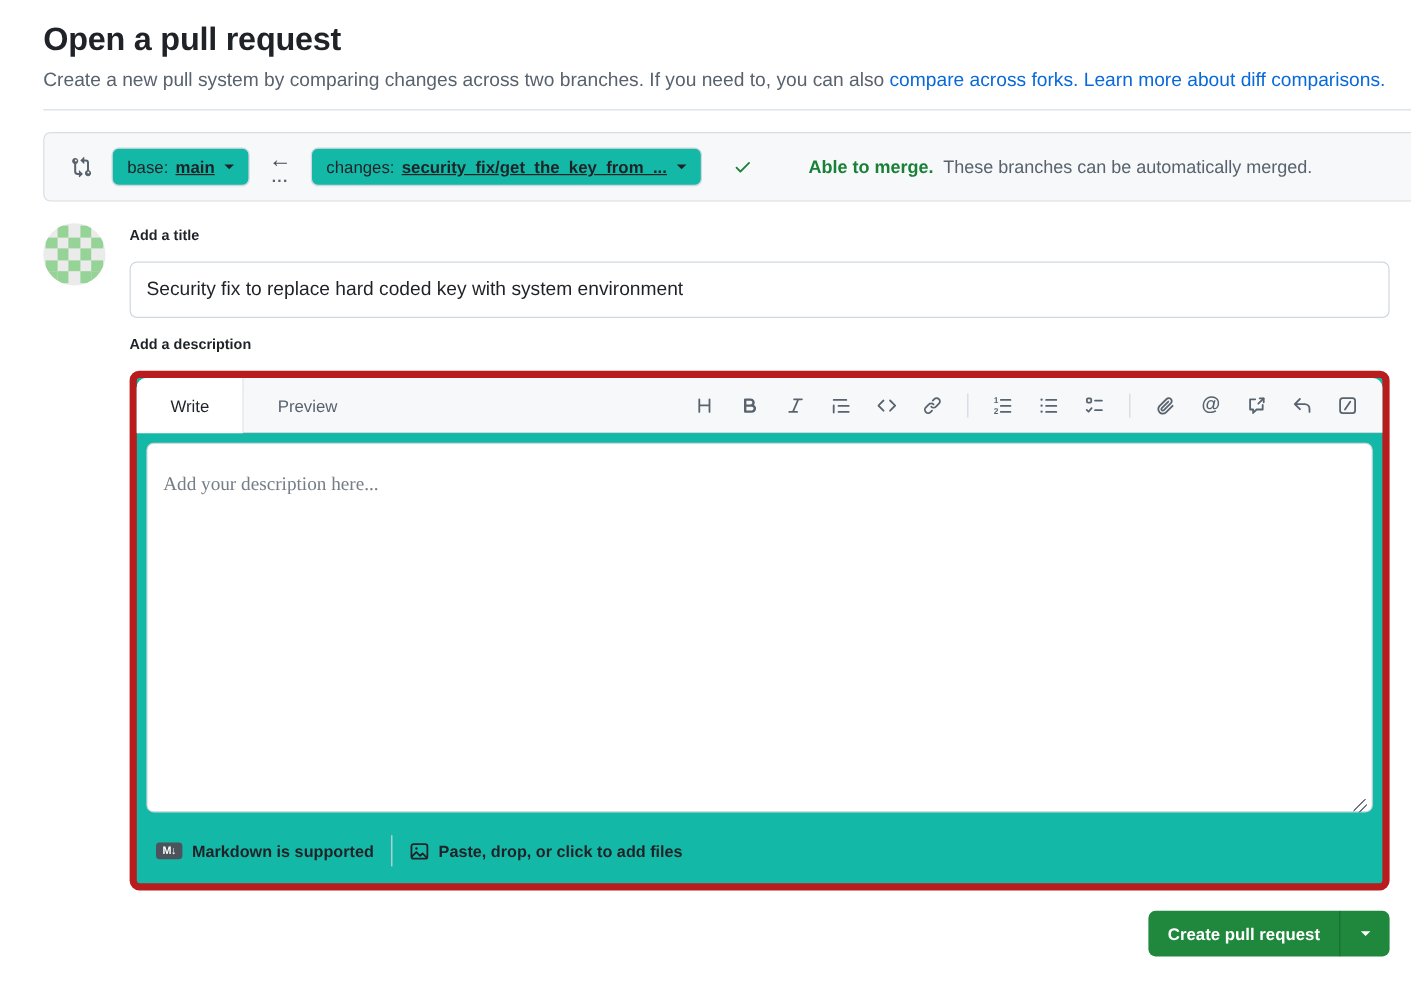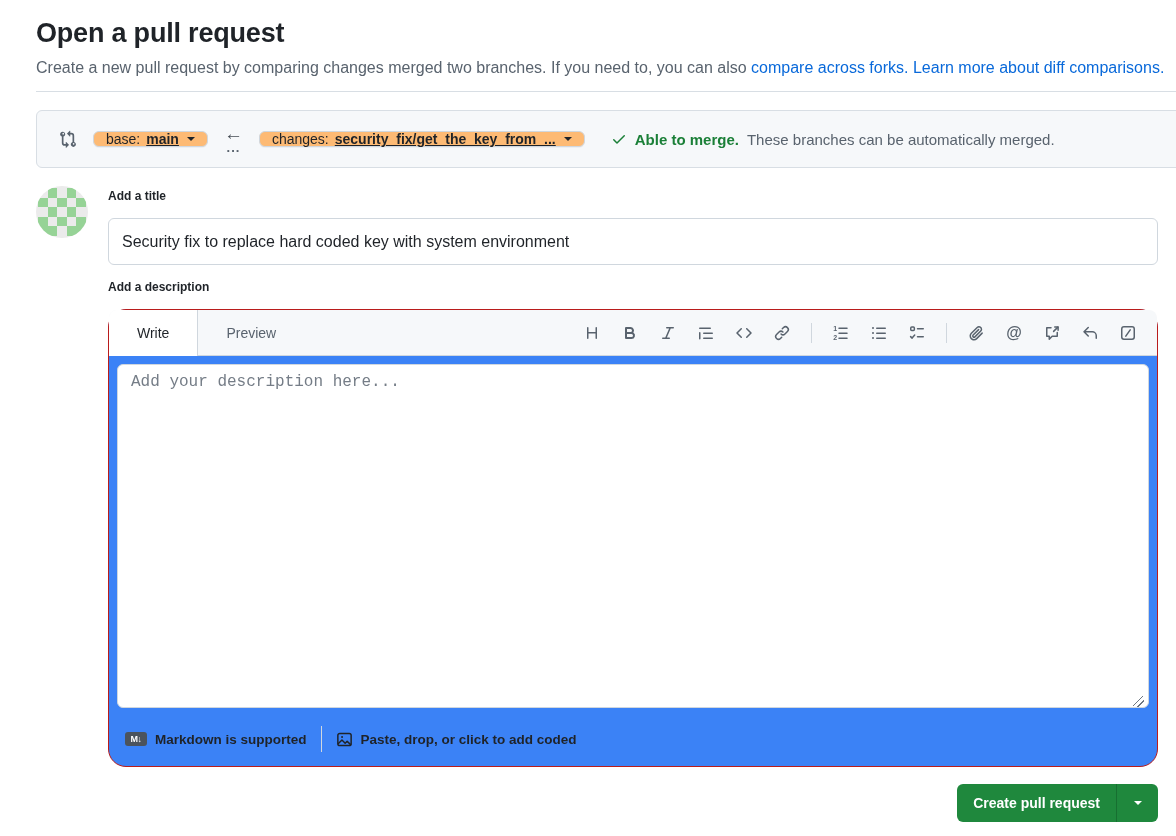--- a/index.html
+++ b/index.html
@@ -11,66 +11,66 @@
   .page-title { font-size:27px; font-weight:600; margin-top:18px; letter-spacing:-0.2px; }
   .subtitle { margin-top:10px; font-size:16px; color:#59636e; white-space:nowrap; }
   .subtitle a { color:#0969da; text-decoration:none; }
   .top-rule { border:none; border-top:1px solid #d8dee4; margin-top:14px; width:1264px; }
 
   
   .branch-bar { margin-top:18px; width:1264px; height:58px; background:#f6f8fa;
     border:1px solid #d8dee4; border-radius:6px; display:flex; align-items:center;
     padding:0 22px; gap:16px; }
   .branch-bar svg.compare-glyph { flex:none; }
-  .branch-btn { display:flex; align-items:center; gap:6px; height:16px; padding:0 12px;
-    background:#fdba74; border:1px solid #d0d7de; border-radius:6px; font-size:14px;
+  .branch-btn { display:flex; align-items:center; gap:6px; height:32px; padding:0 12px;
+    background:#14b8a6; border:1px solid #d0d7de; border-radius:6px; font-size:14px;
     color:#1f2328; cursor:pointer; white-space:nowrap; box-shadow:0 1px 0 rgba(31,35,40,0.04); }
   .branch-btn b { font-weight:600;text-decoration:underline; }
   .caret-down { width:0; height:0; border:4px solid transparent; border-top-color:#1f2328;
     margin-top:4px; margin-left:2px; }
   .range-col { display:flex; flex-direction:column; align-items:center; color:#454c54; line-height:1; }
   .range-arrow { font-size:19px; }
   .range-dots { font-size:13px; font-weight:700; color:#59636e; margin-top:-2px; letter-spacing:1px; }
   .merge-status { display:flex; align-items:center; gap:8px; margin-left:10px; font-size:15px; white-space:nowrap; }
-  .merge-status b { color:#1a7f37; font-weight:700; }
+  .merge-status b { color:#1a7f37; font-weight:700;margin-left:39px; }
   .merge-status .detail { color:#59636e; }
 
   
   .form-row { display:flex; margin-top:18px; }
   .avatar { width:52px; height:52px; border-radius:50%; background:#ebebeb; overflow:hidden;
     flex:none; position:relative; }
   .avatar .grid { position:absolute; inset:2px; display:grid;
     grid-template-columns:repeat(5,1fr); grid-template-rows:repeat(5,1fr); }
   .form-main { margin-left:20px; width:1050px; }
   .field-label { font-size:12px; font-weight:600; padding-top:3px; }
   .title-input { margin-top:15px; width:100%; height:47px; border:1px solid #d0d7de;
     border-radius:6px; font-family:inherit; font-size:16px; color:#1f2328; padding:0 13px;
     outline:none; background:#fff; }
   .desc-label { margin-top:12px; }
 
   
-  .editor { margin-top:15px; border:1px solid #b91c1c; border-radius:18px; background:#3b82f6; }
+  .editor { margin-top:15px; border:6px solid #b91c1c; border-radius:8px; background:#14b8a6; }
   .editor-header { display:flex; justify-content:space-between; align-items:stretch;
     height:46px; background:#f6f8fa; border-bottom:1px solid #d0d7de; border-radius:8px 8px 0 0; }
   .tabs { display:flex; }
   .tab { display:flex; align-items:center; justify-content:center; padding:0 28px;
     font-size:14px; color:#59636e; cursor:pointer; }
   .tab.active { background:#fff; color:#1f2328; border-right:1px solid #d0d7de;
     border-top-left-radius:8px; margin-bottom:-1px; z-index:1; }
   .toolbar { display:flex; align-items:center; padding-right:10px; }
   .tb-btn { width:38px; height:32px; display:flex; align-items:center; justify-content:center;
     cursor:pointer; border-radius:6px; }
   .tb-btn svg { display:block; }
   .tb-sep { width:1px; height:20px; background:#d0d7de; margin:0 10px; }
   .at-glyph { font-size:16px; font-weight:600; color:#59636e; line-height:1; }
 
   .editor-body { padding:8px; position:relative; }
-  .desc-area { width:100%; height:344px; border:1px solid #d0d7de; border-radius:6px;
-    resize:none; outline:none; font-family:Liberation Mono, monospace; font-size:16px; color:#1f2328;
-    padding:8px 13px; }
+  .desc-area { width:100%; height:308px; border:1px solid #d0d7de; border-radius:6px;
+    resize:none; outline:none; font-family:Liberation Serif, serif; font-size:16px; color:#1f2328;
+    padding:25px 13px; }
   .desc-area::placeholder { color:#757d87; opacity:1; }
   .resize-grip { position:absolute; right:13px; bottom:13px; width:11px; height:11px;
     background:
       linear-gradient(135deg, transparent 0 41%, #6e7781 41% 49%, transparent 49% 66%, #6e7781 66% 74%, transparent 74%);
   }
 
   .editor-footer { display:flex; align-items:center; gap:14px; padding:6px 16px 14px; }
   .footer-item { display:flex; align-items:center; gap:8px; font-size:13.5px; font-weight:600;
     color:#1f2328; cursor:pointer; }
   .footer-sep { width:1px; height:26px; background:#d0d7de; }
@@ -86,21 +86,21 @@
   .split-caret { width:42px; display:flex; align-items:center; justify-content:center;
     border-left:1px solid #176f31; }
   .caret-white { width:0; height:0; border:4px solid transparent; border-top-color:#fff; margin-top:4px; }
 </style>
 </head>
 <body>
 
 <div class="page">
 
   <h1 class="page-title">Open a pull request</h1>
-  <p class="subtitle"><span>Create a new pull request by comparing changes merged two branches. If you need to, you can also </span><a href="#">compare across forks.</a><span> </span><a href="#">Learn more about diff comparisons.</a></p>
+  <p class="subtitle"><span>Create a new pull system by comparing changes across two branches. If you need to, you can also </span><a href="#">compare across forks.</a><span> </span><a href="#">Learn more about diff comparisons.</a></p>
   <hr class="top-rule">
 
   <div class="branch-bar">
     <svg class="compare-glyph" width="18" height="18" viewBox="0 0 16 16" fill="#59636e">
         <path d="M9.573.677A.25.25 0 0 1 10 .854V2.5h1A2.5 2.5 0 0 1 13.5 5v5.628a2.251 2.251 0 1 1-1.5 0V5a1 1 0 0 0-1-1h-1v1.646a.25.25 0 0 1-.427.177L7.177 3.427a.25.25 0 0 1 0-.354ZM6 12.5v-1.646a.25.25 0 0 1 .427-.177l2.396 2.396a.25.25 0 0 1 0 .354l-2.396 2.396A.25.25 0 0 1 6 15.646V14H5a2.5 2.5 0 0 1-2.5-2.5V5.872a2.25 2.25 0 1 1 1.5 0V11.5a1 1 0 0 0 1 1Zm-2.25-8.5a.75.75 0 1 0 0-1.5.75.75 0 0 0 0 1.5Zm8.5 8.25a.75.75 0 1 0 1.5 0 .75.75 0 0 0-1.5 0Z"></path>
       </svg>
 
     <div class="branch-btn">
       <span>base:</span>
       <b>main</b>
@@ -274,21 +274,21 @@
           </div>
           <div class="footer-sep"></div>
           <div class="footer-item">
             <svg width="17" height="17" viewBox="0 0 16 16">
                 <g fill="none" stroke="#1f2328" stroke-width="1.4" stroke-linecap="round" stroke-linejoin="round">
                   <rect x="1.75" y="2.25" width="12.5" height="11.5" rx="1.8"></rect>
                   <path d="M2.3 11.8l3.3-3.3 3 3 1.9-1.9 3.2 3.2"></path>
                   <circle cx="5.7" cy="5.7" r="0.95" fill="#1f2328" stroke="none"></circle>
                 </g>
               </svg>
-            <span>Paste, drop, or click to add coded</span>
+            <span>Paste, drop, or click to add files</span>
           </div>
         </div>
       </div>
 
       <div class="actions">
         <div class="split-btn">
           <div class="split-main">Create pull request</div>
           <div class="split-caret">
             <span class="caret-white"></span>
           </div>

